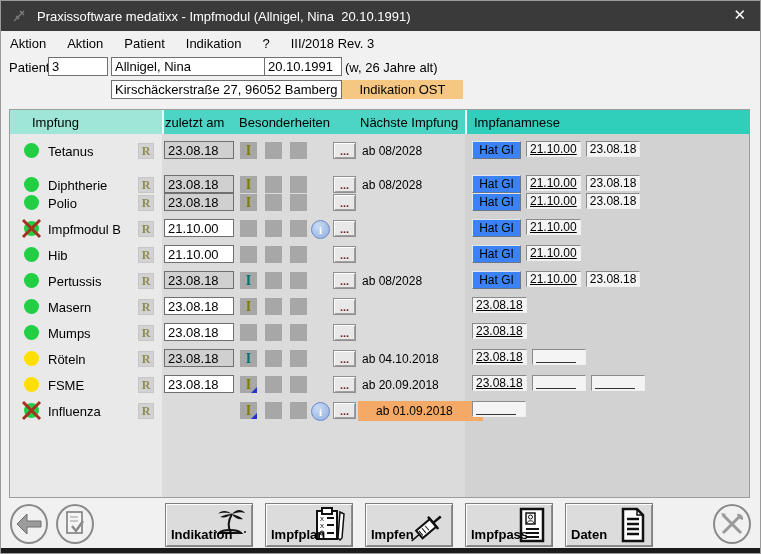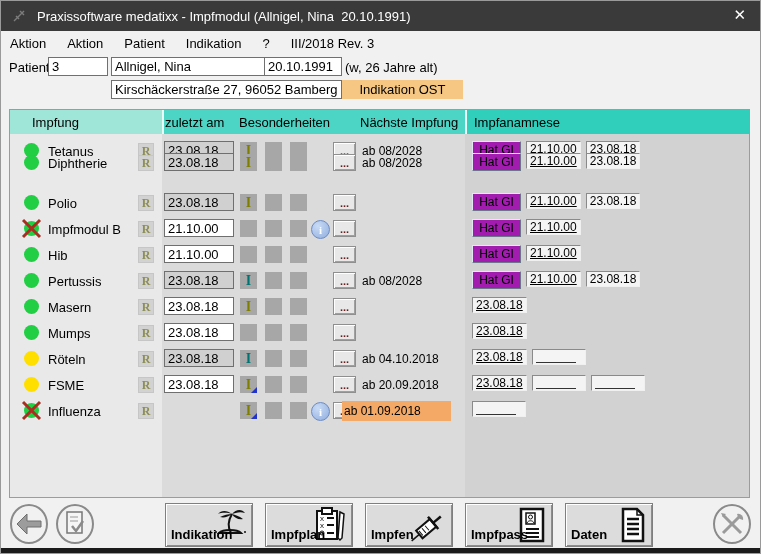--- a/index.html
+++ b/index.html
@@ -55,23 +55,23 @@
   .ldate.gray{background:#d0d0d0;}
   .sq{position:absolute;top:4px;width:17px;height:17px;background:#a7a7a7;display:flex;align-items:center;justify-content:center;}
   .sq1{left:230px;}.sq2{left:255px;}.sq3{left:280px;}
   .imark{font:bold 14px "Liberation Serif",serif;}
   .imark.olive{color:#7e7e00;}
   .imark.teal{color:#007272;}
   .sq.corner::after{content:"";position:absolute;right:0;bottom:0;border-left:6px solid transparent;border-bottom:6px solid #2233cc;}
   .info-ic{position:absolute;left:301px;top:4px;width:17px;height:17px;border-radius:50%;background:radial-gradient(circle at 35% 30%,#cadcf5,#8fadde);border:1px solid #6a8cc8;color:#fff;font:bold 11px "Liberation Serif",serif;display:flex;align-items:center;justify-content:center;}
   .morebtn{position:absolute;left:323px;top:4px;width:23px;height:17px;background:#e8e8e8;border:1px solid #8f8f8f;box-shadow:inset 1px 1px 0 #ffffff,inset -1px -1px 0 #a0a0a0;font:bold 11px "Liberation Sans",sans-serif;color:#6b1d1d;line-height:6px;padding:0;}
   .nexttxt{position:absolute;left:352px;top:0;height:26px;display:flex;align-items:center;font-size:12px;}
-  .nexttxt.hl{left:332px;top:3px;height:20px;width:107px;background:#f4aa66;padding-left:2px;}
+  .nexttxt.hl{left:348px;top:3px;height:20px;width:107px;background:#f4aa66;padding-left:18px;}
   .acell{position:absolute;left:462px;top:3px;height:20px;display:flex;gap:5px;align-items:flex-start;}
-  .hatgi{width:49px;height:18px;background:#a21caf;border:1px solid;border-color:#e2e8f1 #6b7686 #6b7686 #e2e8f1;font-family:"Liberation Sans",sans-serif;font-size:12px;padding:0;color:#000;}
+  .hatgi{width:49px;height:18px;background:#3b82f6;border:1px solid;border-color:#e2e8f1 #6b7686 #6b7686 #e2e8f1;font-family:"Liberation Sans",sans-serif;font-size:12px;padding:0;color:#000;}
   .afield{min-width:54px;height:16px;background:#f4f4f4;border:1px solid;border-color:#8a8a8a #f0f0f0 #f0f0f0 #8a8a8a;font-size:12px;display:flex;align-items:center;padding:0 3px;box-sizing:border-box;}
   .afield.link{text-decoration:underline;}
   .ul{display:inline-block;width:40px;height:11px;border-bottom:1px solid #333;}
 
   
   .footer{position:absolute;left:0;top:497px;width:100%;height:50px;background:#f1f1f1;}
   .circle-btn{position:absolute;top:6px;width:38px;height:40px;border:2px solid #8a8a8a;border-radius:50%;background:#f1f1f1;display:flex;align-items:center;justify-content:center;padding:0;}
   .bigbtn{position:absolute;top:5px;width:88px;height:44px;background:#dcdcdc;border:1px solid #7f7f7f;box-shadow:inset 1px 1px 0 #ffffff,inset -1px -1px 0 #8d8d8d;padding:0;}
   .bigbtn .blabel{position:absolute;left:5px;bottom:4px;font:bold 13px "Liberation Sans",sans-serif;color:#000;}
   .bigbtn svg{position:absolute;right:3px;top:2px;}
@@ -163,21 +163,21 @@
       <span class="sq sq3"></span>
 
       <button class="morebtn">...</button>
       <span class="nexttxt">ab 08/2028</span>
       <span class="acell">
             <button class="hatgi">Hat GI</button>
             <span class="afield link">21.10.00</span>
             <span class="afield">23.08.18</span>
           </span>
     </div>
-        <div class="vrow" style="top: 40px;">
+        <div class="vrow" style="top: 62px;">
       <span class="dot green">
         
       </span>
       <span class="vname">Diphtherie</span>
       <button class="rbtn">R</button>
       <input class="ldate gray" readonly="" value="23.08.18" style="">
       <span class="sq sq1">
             <span class="imark olive">I</span>
           </span>
       <span class="sq sq2"></span>

